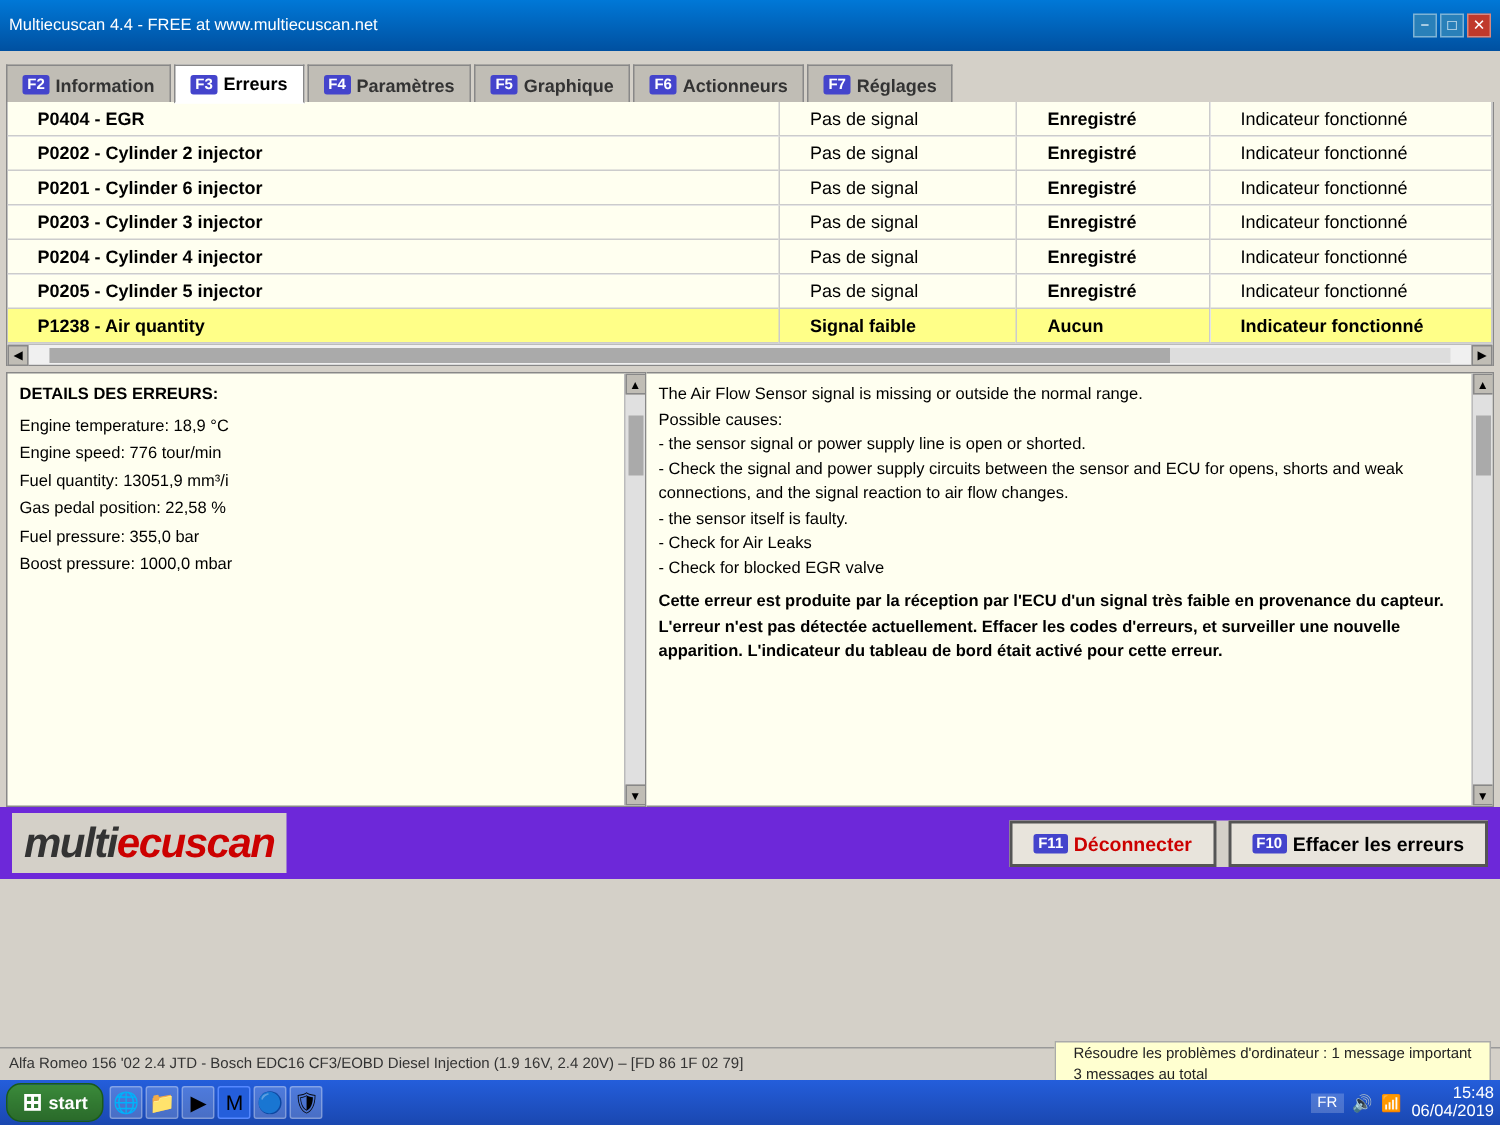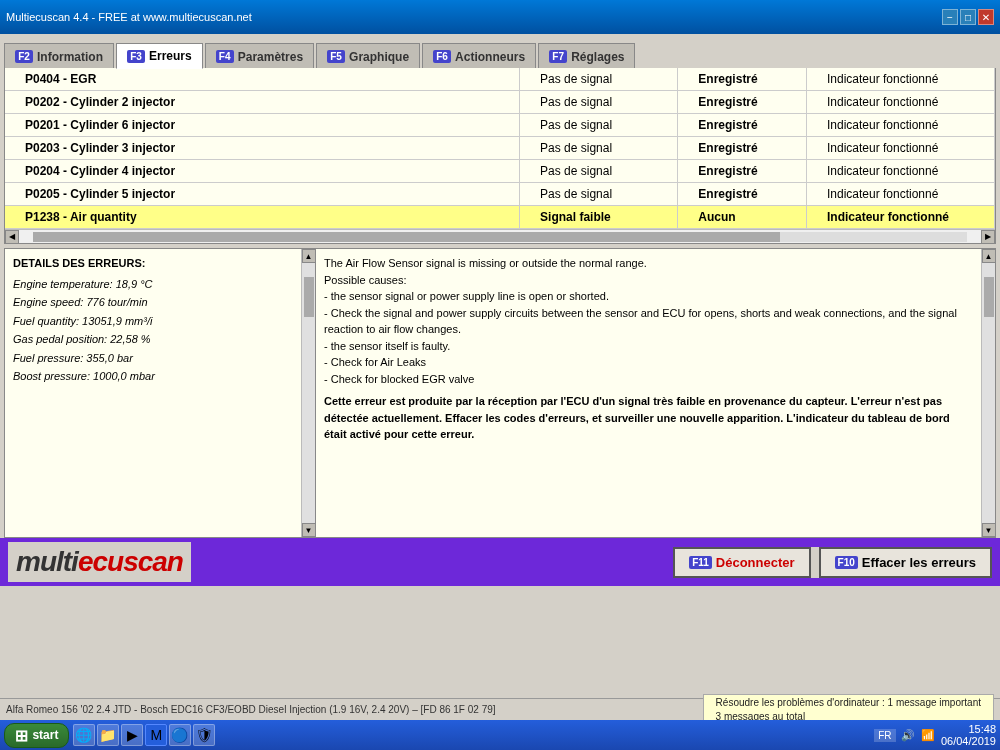--- a/index.html
+++ b/index.html
@@ -144,21 +144,21 @@
     }
 
     
     .bottom-panels {
       display: flex;
       gap: 0;
       margin: 4px 4px 0 4px;
       height: 290px;
     }
     .panel-left {
-      width: 312px;
+      width: 427px;
       border: 1px solid #888;
       background: #fffff0;
       display: flex;
       flex-direction: column;
     }
     .panel-right {
       flex: 1;
       border: 1px solid #888;
       border-left: none;
       background: #fffff0;
@@ -196,21 +196,21 @@
       background: #c0bdb5;
       border: 1px solid #888;
       display: flex; align-items: center; justify-content: center;
       font-size: 8px;
     }
     .panel-title {
       font-weight: bold;
       font-size: 11px;
       margin-bottom: 4px;
     }
-    .detail-line { margin-bottom: 2px; font-style: italic; }
+    .detail-line { margin-bottom: 2px; }
     .error-desc-french {
       font-weight: bold;
       margin-top: 6px;
       line-height: 1.5;
     }
 
     
     .action-bar {
       display: flex;
       justify-content: flex-end;

